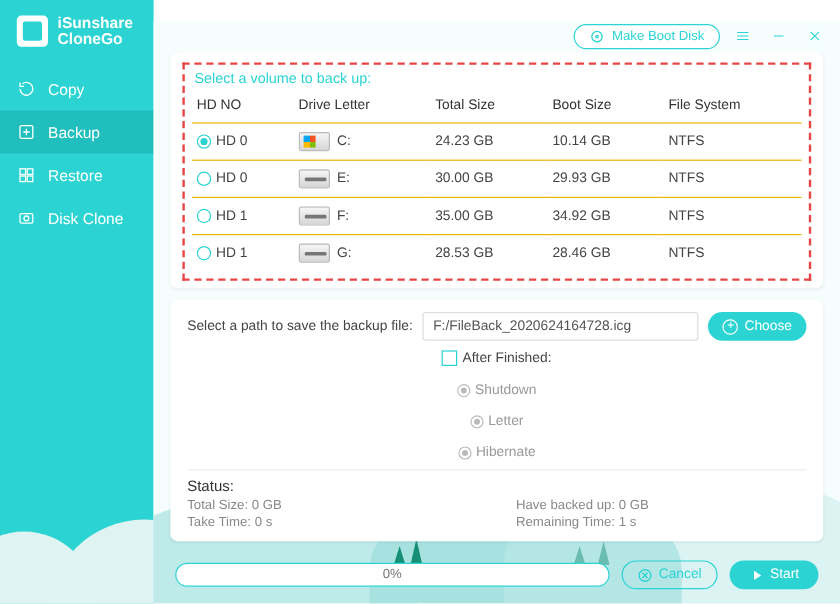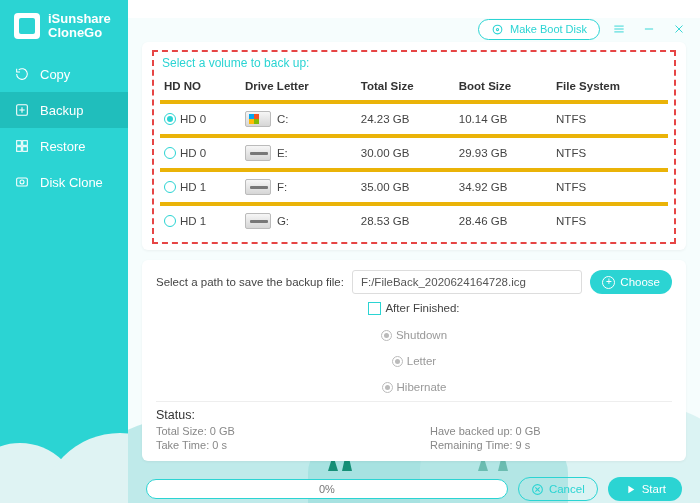--- a/index.html
+++ b/index.html
@@ -46,22 +46,22 @@
   .topbar { height:34px; display:flex; justify-content:flex-end; align-items:center; gap:8px; padding:0 10px; color:#2bd4d3; }
   .boot-btn { display:flex; align-items:center; gap:6px; border:1.5px solid #2bd4d3; border-radius:13px; padding:3px 12px; font-size:11px; color:#2bd4d3; cursor:pointer; background:#fff; }
   .winbtn { width:22px; height:22px; display:flex; align-items:center; justify-content:center; color:#2bd4d3; cursor:pointer; font-size:15px; }
   .winbtn svg { stroke:#2bd4d3; fill:none; stroke-width:1.6; }
 
   .panel { background:#fff; margin:2px 14px 8px 14px; border-radius:6px; box-shadow:0 1px 3px rgba(0,0,0,.05); padding:10px 14px 10px 14px; position:relative; z-index:2; }
   .panel.volumes { padding:8px 10px 6px 10px; }
   .vol-border { border:2px dashed #e64545; padding:4px 6px 6px 6px; }
   .vol-title { color:#2bd4d3; font-size:12px; margin:0 0 4px 2px; }
   table.vol { width:100%; border-collapse:collapse; font-size:11.5px; color:#444; }
-  table.vol th { text-align:left; color:#333; font-weight:bold; padding:6px 4px 8px 4px; font-size:11.5px; }
-  table.vol td { padding:7px 4px; border-top:4px solid #eab308; }
+  table.vol th { text-align:left; color:#333; font-weight:normal; padding:6px 4px 8px 4px; font-size:11.5px; }
+  table.vol td { padding:7px 4px; border-top:1px solid #eab308; }
   .radio { width:12px; height:12px; border:1.5px solid #2bd4d3; border-radius:50%; display:inline-block; vertical-align:middle; margin-right:4px; position:relative; }
   .radio.sel::after { content:""; position:absolute; inset:2px; background:#2bd4d3; border-radius:50%; }
   .drive { display:flex; align-items:center; gap:6px; }
   .drive-icon { width:26px; height:16px; background:linear-gradient(#f6f6f6,#d6d6d6); border:1px solid #bbb; border-radius:2px; position:relative; }
   .drive-icon.win::before { content:""; position:absolute; left:3px; top:2px; width:10px; height:10px;
     background: conic-gradient(from 0deg, #f35325 0 90deg,#81bc06 90deg 180deg,#ffba08 180deg 270deg,#05a6f0 270deg 360deg); }
   .drive-icon.hdd::after { content:""; position:absolute; left:4px; top:6px; width:18px; height:3px; background:#777; border-radius:1px; }
 
   .path-panel { display:flex; flex-direction:column; gap:8px; font-size:11.5px; color:#444; }
   .path-row { display:flex; align-items:center; gap:8px; }
@@ -265,21 +265,21 @@
             <span class="r"></span>
             <span>Hibernate</span>
           </span>
       </div>
       <div class="status-block">
         <div class="status-title">Status:</div>
         <div class="status-grid">
           <span>Total Size: 0 GB</span>
           <span>Have backed up: 0 GB</span>
           <span>Take Time: 0 s</span>
-          <span>Remaining Time: 9 s</span>
+          <span>Remaining Time: 1 s</span>
         </div>
       </div>
     </div>
 
     <div class="bottom">
       <div class="progress">
         <span>0%</span>
       </div>
       <button class="btn-outline">
         <span class="ico-c">

